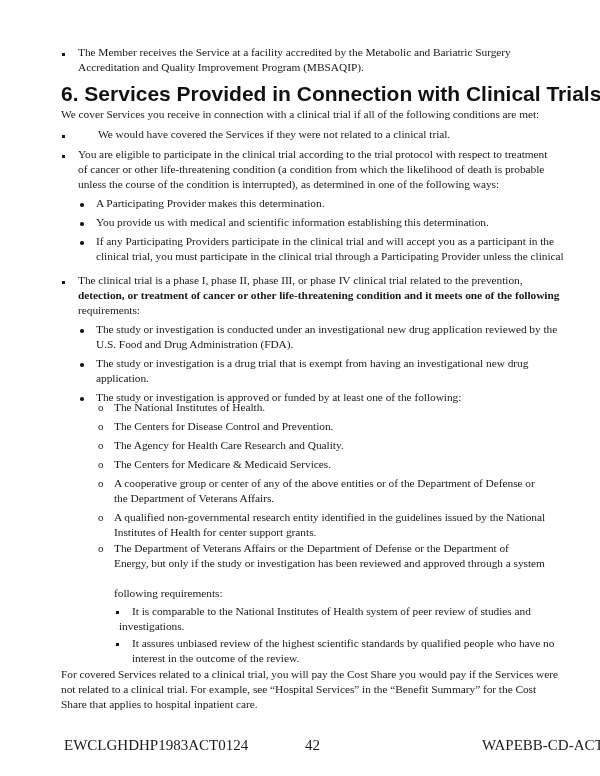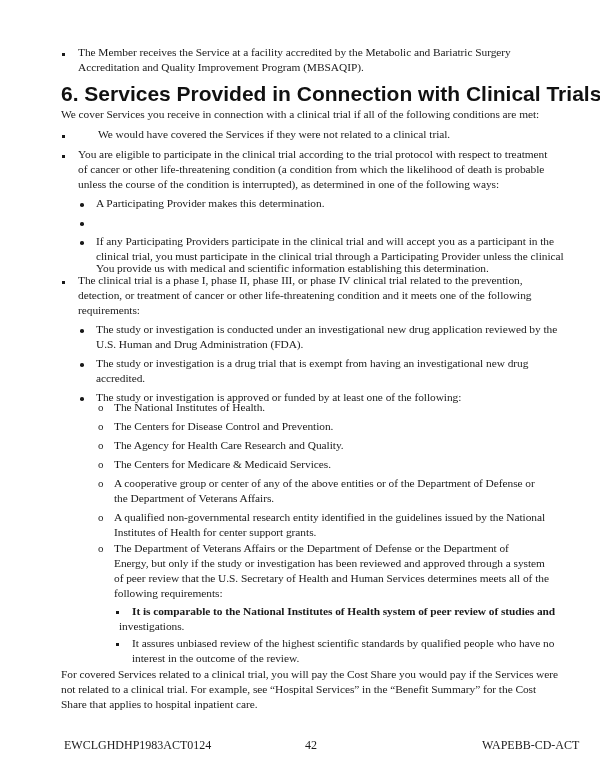--- a/index.html
+++ b/index.html
@@ -5,21 +5,21 @@
   html, body { margin: 0; padding: 0; background: #ffffff; }
   body { width: 600px; height: 776px; position: relative; overflow: hidden;
          font-family: "Liberation Serif", "DejaVu Serif", serif; color: #1a1a1a; }
   .page { position: absolute; left: 12px; top: 0; width: 600px; height: 776px; }
   .t { position: absolute; font-size: 11.4px; line-height: 15px; white-space: nowrap; letter-spacing: -0.05px; }
   .heading { position: absolute; left: 49px; top: 84px; font-family: "Liberation Sans", "DejaVu Sans", sans-serif;
              font-weight: bold; font-size: 21px; line-height: 20px; color: #111; white-space: nowrap; }
   .mk { position: absolute; font-size: 11px; line-height: 15px; }
   .sq { position: absolute; width: 3px; height: 3px; background: #1a1a1a; }
   .dot { position: absolute; width: 3.5px; height: 3.5px; border-radius: 50%; background: #1a1a1a; }
-  .footer { position: absolute; top: 738px; font-size: 12px; line-height: 14px; white-space: nowrap; }
+  .footer { position: absolute; top: 738px; font-size: 15px; line-height: 14px; white-space: nowrap; }
 </style>
 </head>
 <body>
 
 <div class="page">
 
   <div class="sq" style="left:50px;top:53px;"></div>
   <div class="t" style="left:66px;top:45px;">The Member receives the Service at a facility accredited by the Metabolic and Bariatric Surgery</div>
   <div class="t" style="left:66px;top:60px;">Accreditation and Quality Improvement Program (MBSAQIP).</div>
 
@@ -32,38 +32,38 @@
 
   <div class="sq" style="left:50px;top:155px;"></div>
   <div class="t" style="left:66px;top:147px;">You are eligible to participate in the clinical trial according to the trial protocol with respect to treatment</div>
   <div class="t" style="left:66px;top:162px;">of cancer or other life-threatening condition (a condition from which the likelihood of death is probable</div>
   <div class="t" style="left:66px;top:177px;">unless the course of the condition is interrupted), as determined in one of the following ways:</div>
 
   <div class="dot" style="left:68px;top:203px;"></div>
   <div class="t" style="left:84px;top:196px;">A Participating Provider makes this determination.</div>
 
   <div class="dot" style="left:68px;top:222px;"></div>
-  <div class="t" style="left:84px;top:215px;margin-top:46px;">You provide us with medical and scientific information establishing this determination.</div>
+  <div class="t" style="left:84px;top:215px;">You provide us with medical and scientific information establishing this determination.</div>
 
   <div class="dot" style="left:68px;top:241px;"></div>
   <div class="t" style="left:84px;top:234px;">If any Participating Providers participate in the clinical trial and will accept you as a participant in the</div>
   <div class="t" style="left:84px;top:249px;">clinical trial, you must participate in the clinical trial through a Participating Provider unless the clinical</div>
 
   <div class="sq" style="left:50px;top:281px;"></div>
   <div class="t" style="left:66px;top:273px;">The clinical trial is a phase I, phase II, phase III, or phase IV clinical trial related to the prevention,</div>
-  <div class="t" style="left:66px;top:288px;">detection, or treatment of cancer or other life-threatening condition and it meets one of the following</div>
+  <div class="t" style="left:66px;top:288px;font-weight:bold;">detection, or treatment of cancer or other life-threatening condition and it meets one of the following</div>
   <div class="t" style="left:66px;top:303px;">requirements:</div>
 
   <div class="dot" style="left:68px;top:329px;"></div>
   <div class="t" style="left:84px;top:322px;">The study or investigation is conducted under an investigational new drug application reviewed by the</div>
-  <div class="t" style="left:84px;top:337px;">U.S. Human and Drug Administration (FDA).</div>
+  <div class="t" style="left:84px;top:337px;">U.S. Food and Drug Administration (FDA).</div>
 
   <div class="dot" style="left:68px;top:363px;"></div>
   <div class="t" style="left:84px;top:356px;">The study or investigation is a drug trial that is exempt from having an investigational new drug</div>
-  <div class="t" style="left:84px;top:371px;">accredited.</div>
+  <div class="t" style="left:84px;top:371px;">application.</div>
 
   <div class="dot" style="left:68px;top:397px;"></div>
   <div class="t" style="left:84px;top:390px;">The study or investigation is approved or funded by at least one of the following:</div>
 
   <div class="mk" style="left:86px;top:400px;">o</div>
   <div class="t" style="left:102px;top:400px;">The National Institutes of Health.</div>
 
   <div class="mk" style="left:86px;top:419px;">o</div>
   <div class="t" style="left:102px;top:419px;">The Centers for Disease Control and Prevention.</div>
 
@@ -77,25 +77,24 @@
   <div class="t" style="left:102px;top:491px;">the Department of Veterans Affairs.</div>
   <div class="t" style="left:102px;top:476px;">A cooperative group or center of any of the above entities or of the Department of Defense or</div>
 
   <div class="mk" style="left:86px;top:510px;">o</div>
   <div class="t" style="left:102px;top:510px;">A qualified non-governmental research entity identified in the guidelines issued by the National</div>
   <div class="t" style="left:102px;top:525px;">Institutes of Health for center support grants.</div>
 
   <div class="mk" style="left:86px;top:541px;">o</div>
   <div class="t" style="left:102px;top:541px;">The Department of Veterans Affairs or the Department of Defense or the Department of</div>
   <div class="t" style="left:102px;top:556px;">Energy, but only if the study or investigation has been reviewed and approved through a system</div>
-  <div class="t" style="left:102px;top:571px;">of peer review that the U.S. Secretary of Health and Human Services determines meets all of the</div>
   <div class="t" style="left:102px;top:586px;">following requirements:</div>
 
   <div class="sq" style="left:104px;top:611px;"></div>
-  <div class="t" style="left:120px;top:604px;font-weight:bold;">It is comparable to the National Institutes of Health system of peer review of studies and</div>
+  <div class="t" style="left:120px;top:604px;">It is comparable to the National Institutes of Health system of peer review of studies and</div>
   <div class="t" style="left:107px;top:619px;">investigations.</div>
 
   <div class="sq" style="left:104px;top:643px;"></div>
   <div class="t" style="left:120px;top:636px;">It assures unbiased review of the highest scientific standards by qualified people who have no</div>
   <div class="t" style="left:120px;top:651px;">interest in the outcome of the review.</div>
 
   <div class="t" style="left:49px;top:667px;">For covered Services related to a clinical trial, you will pay the Cost Share you would pay if the Services were</div>
   <div class="t" style="left:49px;top:682px;">not related to a clinical trial. For example, see “Hospital Services” in the “Benefit Summary” for the Cost</div>
   <div class="t" style="left:49px;top:697px;">Share that applies to hospital inpatient care.</div>
 

